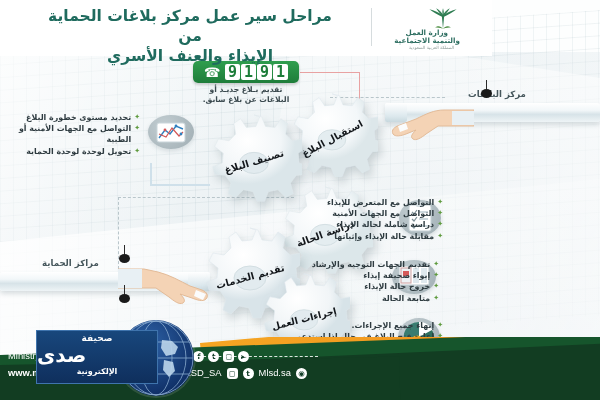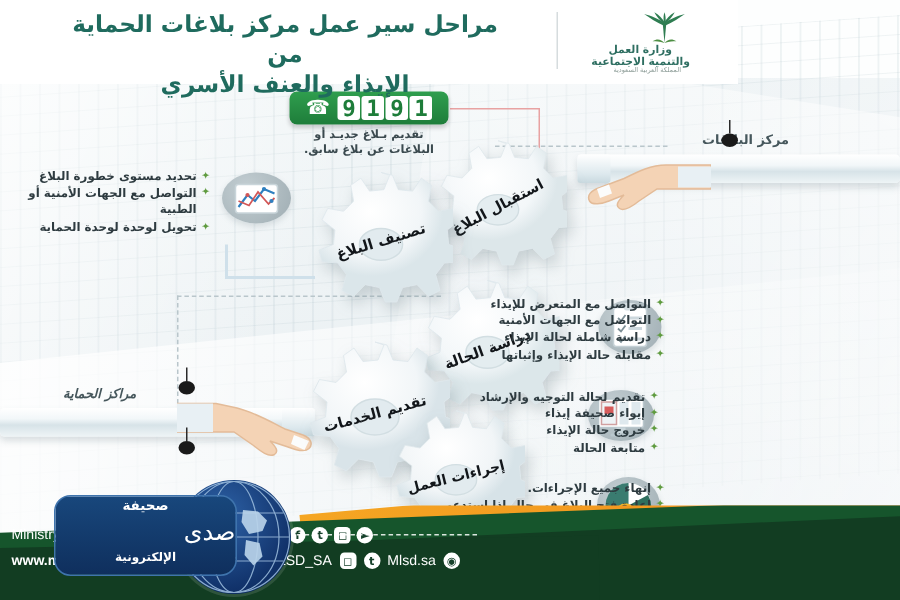--- a/index.html
+++ b/index.html
@@ -93,21 +93,21 @@
   .pipe-bottom{left:0px;top:272px;width:210px;}
   .pipe-cap{
     position:absolute;top:0;width:22px;height:19px;
     background:linear-gradient(#ffffff,#dce8ed 70%,#c9d9df);
     border-radius:2px;
   }
   .pipe-label{
     position:absolute;font-size:8.6px;color:#46575c;direction:rtl;font-weight:bold;z-index:6;
   }
   .lbl-top{left:468px;top:89px;}
-  .lbl-bottom{left:42px;top:258px;font-style:italic;}
+  .lbl-bottom{left:42px;top:258px;}
 
   .dot-pin{
     position:absolute;width:11px;height:9px;border-radius:50%;
     background:#1a1a1a;z-index:6;
   }
   .dot-pin::after{
     content:"";position:absolute;left:5px;top:-9px;width:1.2px;height:9px;background:#2a2a2a;
   }
   .pin-a{left:481px;top:89px;}
   .pin-b{left:119px;top:254px;}
@@ -178,25 +178,25 @@
 
   
   .wm{position:absolute;left:30px;top:320px;width:235px;height:78px;z-index:9;}
   .wm-globe{
     position:absolute;left:88px;top:0px;width:76px;height:76px;border-radius:50%;
     background:radial-gradient(circle at 38% 32%,#2e63a8,#11326a 70%,#0b2350);
     box-shadow:0 0 0 2px rgba(255,255,255,.12);
     overflow:hidden;
   }
   .wm-plate{
-    position:absolute;left:6px;top:10px;width:120px;height:52px;border-radius:11px;
+    position:absolute;left:6px;top:10px;width:120px;height:52px;border-radius:0;
     background:linear-gradient(#18477c,#0f2f5d);border:1px solid #3f74ad;
   }
   .wm-sah{position:absolute;left:0;top:2px;width:120px;text-align:center;color:#ffffff;font-size:9px;font-weight:bold;direction:rtl;}
-  .wm-sada{position:absolute;left:0;top:13px;width:120px;text-align:right;color:#ffffff;font-size:16px;font-weight:normal;direction:rtl;line-height:22px;letter-spacing:-1px;}
+  .wm-sada{position:absolute;left:0;top:13px;width:120px;text-align:left;color:#ffffff;font-size:20px;font-weight:bold;direction:rtl;line-height:22px;letter-spacing:-1px;}
   .wm-el{position:absolute;left:0;top:36px;width:120px;text-align:center;color:#ffffff;font-size:8px;font-weight:bold;direction:rtl;}
   .wm-dash{position:absolute;left:168px;top:36px;width:120px;border-top:1.4px dashed #ffffff;opacity:.85;}
 </style>
 </head>
 <body>
 
 <div class="stage">
 
   <div class="bg-body"></div>
   <div class="bg-grid"></div>
@@ -435,21 +435,21 @@
       </div>
     <div class="row">
         <span class="bul">✦</span>
         <span class="txt">مقابلة حالة الإيذاء وإثباتها</span>
       </div>
   </div>
 
   <div class="blist list-r2">
     <div class="row">
         <span class="bul">✦</span>
-        <span class="txt">تقديم لحالة التوجيه والإرشاد</span>
+        <span class="txt">تقديم الجهات التوجيه والإرشاد</span>
       </div>
     <div class="row">
         <span class="bul">✦</span>
         <span class="txt">إيواء صحيفة إيذاء</span>
       </div>
     <div class="row">
         <span class="bul">✦</span>
         <span class="txt">خروج حالة الإيذاء</span>
       </div>
     <div class="row">

